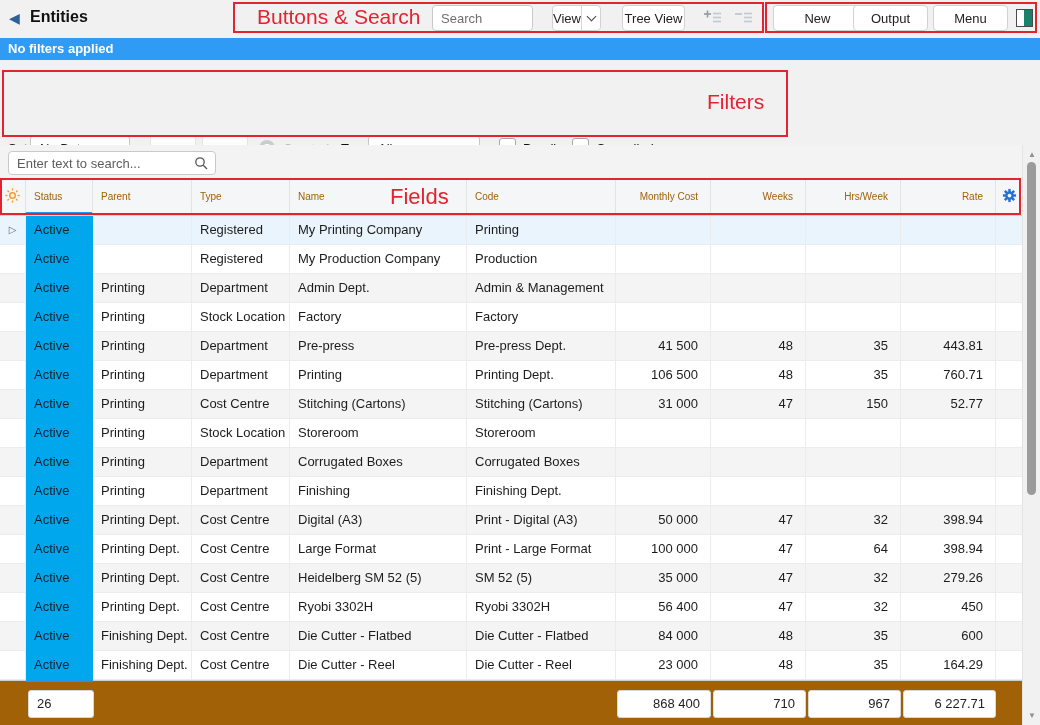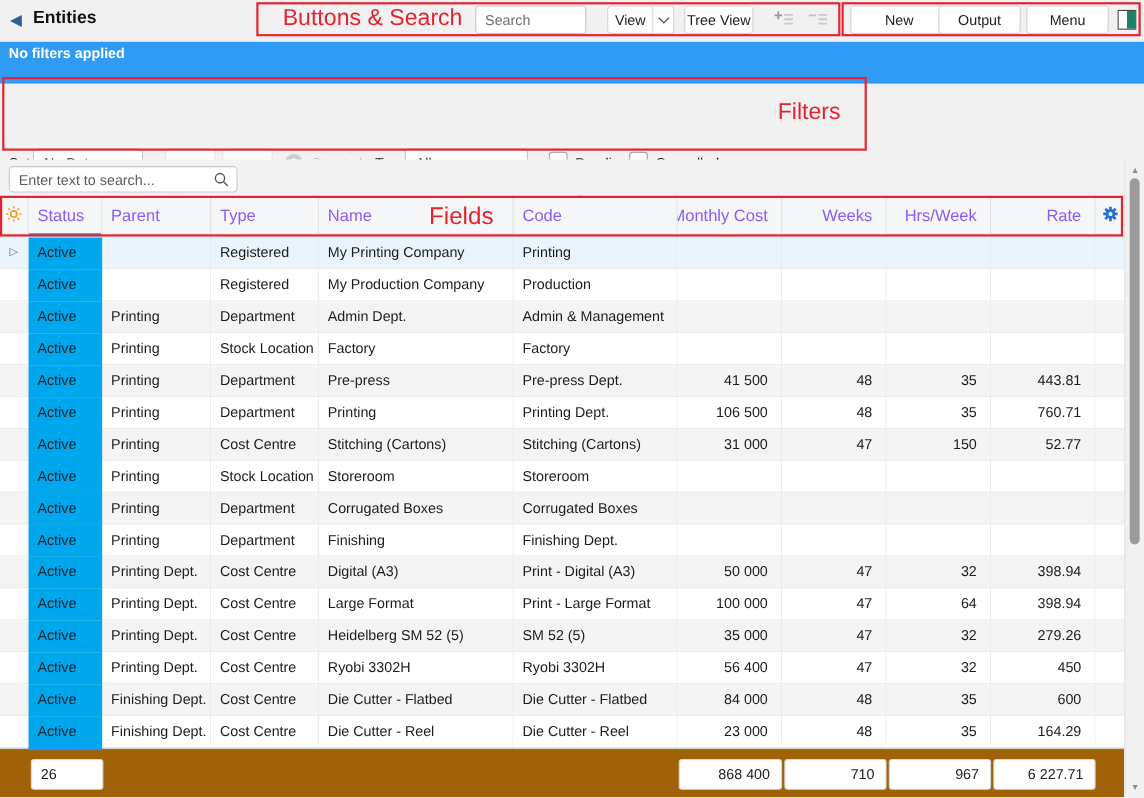--- a/index.html
+++ b/index.html
@@ -8,39 +8,39 @@
 
   
   .topbar { position:absolute; top:0; left:0; width:1040px; height:38px; background:#f1f1f2; }
   .back-arrow { position:absolute; left:9px; top:10px; color:#2d5f9a; font-size:14px; }
   .page-title { position:absolute; left:30px; top:8px; font-size:16px; font-weight:bold; color:#111; }
   .btn { position:absolute; top:5px; height:26px; background:#fff; border:1px solid #d2d2d2; border-radius:4px;
          display:flex; align-items:center; justify-content:center; font-size:13px; color:#222; cursor:default; }
   .tb-search { position:absolute; left:432px; top:5px; width:101px; height:26px; border:1px solid #c9c9c9;
                border-radius:4px; padding:0 8px; font-size:13px; font-family:"Liberation Sans",sans-serif; background:#fff; }
   .tb-search::placeholder { color:#6f6f6f; }
-  .view-btn { left:552px; width:61px; padding:0; }
+  .view-btn { left:552px; width:49px; padding:0; }
   .view-label { flex:1; text-align:center; }
   .view-chevron-box { width:19px; height:100%; border-left:1px solid #d9d9d9; display:flex; align-items:center; justify-content:center; }
   .chev { width:7px; height:7px; border-right:1.4px solid #444; border-bottom:1.4px solid #444; transform:rotate(45deg); margin-top:-4px; }
   .chev.gray { border-color:#c3c3c3; }
   .treeview-btn { left:622px; width:63px; }
   .iconbtn { position:absolute; top:9px; width:20px; height:17px; display:flex; align-items:center; justify-content:center; }
   .new-btn { left:773px; width:89px; }
   .output-btn { left:853px; width:75px; }
   .menu-btn { left:933px; width:75px; }
   .panel-icon { position:absolute; left:1016px; top:9px; width:17px; height:18px; border:1px solid #4a4a4a;
                 background:linear-gradient(to right, #ffffff 50%, #18836c 50%); }
 
   
   .anno-box { position:absolute; border:2px solid #e32430; pointer-events:none; z-index:8; }
   .anno-label { position:absolute; color:#e32430; z-index:9; pointer-events:none; font-family:"Liberation Sans",sans-serif; }
 
   
-  .statusbar { position:absolute; top:38px; left:0; width:1040px; height:38px; background:#2f9bf4;
+  .statusbar { position:absolute; top:38px; left:0; width:1040px; height:22px; background:#2f9bf4;
                color:#fff; font-weight:bold; font-size:13px; line-height:22px; padding-left:8px; }
 
   
   .filters { position:absolute; top:60px; left:0; width:1040px; height:85px; }
   .flabel { position:absolute; font-size:13px; color:#111; }
   .flabel.dis { color:#b9bdc2; }
   .fselect { position:absolute; height:26px; background:#fff; border:1px solid #c6c6c6; border-radius:4px;
              display:flex; align-items:center; padding:0 9px; font-size:13px; color:#1a1a1a; }
   .fselect .sp { flex:1; }
   .fselect.dis { border-color:#e2e2e2; color:#b9bdc2; background:#fdfdfd; }
@@ -54,22 +54,22 @@
   .search-strip { position:absolute; top:145px; left:0; width:1022px; height:33px; background:#f3f3f4; }
   .grid-search-wrap { position:absolute; left:8px; top:6px; width:208px; height:24px; }
   .grid-search { width:208px; height:24px; border:1px solid #c9c9c9; border-radius:4px; padding:0 28px 0 8px;
                  font-size:13px; font-family:"Liberation Sans",sans-serif; background:#fff; }
   .grid-search::placeholder { color:#5d5d5d; }
   .mag { position:absolute; right:8px; top:5px; }
 
   
   .gridcols { display:grid; grid-template-columns:26px 67px 99px 98px 177px 149px 95px 95px 95px 95px 26px; }
   .grid-header { position:absolute; top:178px; left:0; width:1022px; height:38px; background:#f5f6f7; border-bottom:1px solid #d6d6d6; }
-  .hcell { position:relative; display:flex; align-items:center; border-right:1px solid #e3e3e3; color:#8b5cf6;
-           font-size:15px; padding-left:8px; overflow:hidden; white-space:nowrap; }
+  .hcell { position:relative; display:flex; align-items:center; border-right:1px solid #e3e3e3; color:#a16207;
+           font-size:10px; padding-left:8px; overflow:hidden; white-space:nowrap; }
   .hcell.num { justify-content:flex-end; padding-right:12px; padding-left:0; }
   .hcell.icon-cell { justify-content:center; padding:0; }
   .hcell.last { border-right:none; }
   .sort-underline { position:absolute; left:0; right:0; bottom:0; height:3px; background:#2295f2; }
 
   .grid-body { position:absolute; top:216px; left:0; width:1022px; height:464px; background:#fff; }
   .grow { height:29px; }
   .grow .cell { border-right:1px solid #ececec; border-bottom:1px solid #ececec; line-height:28px; padding-left:8px;
                 overflow:hidden; white-space:nowrap; font-size:13px; color:#1c1c1c; background:#fff; }
   .grow.alt .cell { background:#f4f4f4; }

